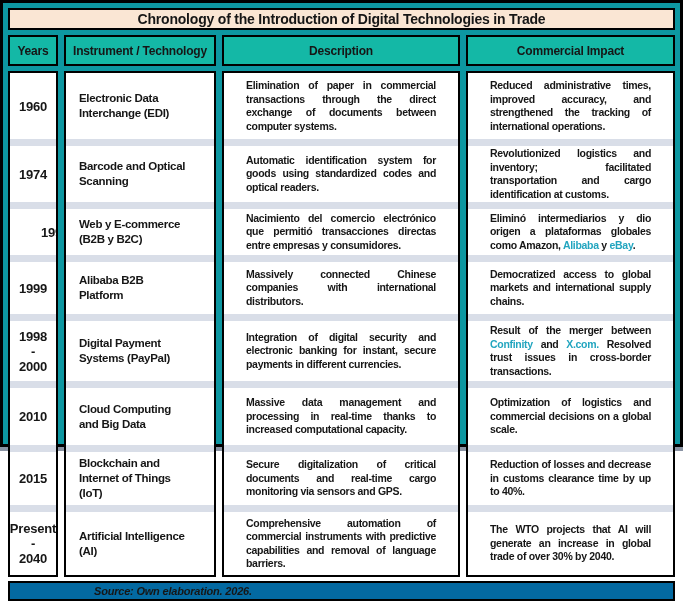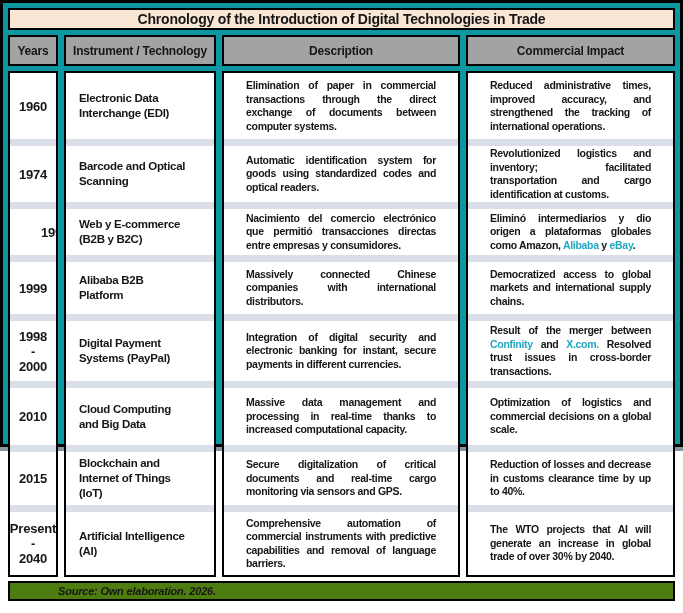--- a/index.html
+++ b/index.html
@@ -30,21 +30,21 @@
   }
   .grid4 {
     display: grid;
     grid-template-columns: 50px 152px 238px 1fr;
     column-gap: 6px;
   }
   .header-row { margin-bottom: 5px; }
   .hcell {
     height: 31px;
     border: 2px solid #000;
-    background: #a3a3a3;
+    background: #14b8a6;
     display: flex; align-items: center; justify-content: center;
     font-weight: bold; font-size: 12px; letter-spacing: -0.2px;
     text-align: center;
   }
   .body-row { margin-bottom: 4px; }
   .bodycol {
     height: 506px;
     border: 2px solid #000;
     background: #fff;
     overflow: hidden;
@@ -68,23 +68,23 @@
   }
   .description-cell, .impact-cell {
     padding: 2px 22px;
     font-size: 10.5px; line-height: 13.5px; letter-spacing: -0.3px;
   }
   .jtext { text-align: justify; }
   .hl { color: #22a5bf; }
   .source-row {
     height: 20px;
     border: 2px solid #000;
-    background: #4d7c0f;
+    background: #0369a1;
     display: flex; align-items: center;
-    padding-left: 48px;
+    padding-left: 84px;
     font-weight: bold; font-style: italic; font-size: 11px;
     letter-spacing: -0.2px;
   }
 </style>
 </head>
 <body>
 
 <div class="frame">
 
   <div class="title-bar">Chronology of the Introduction of Digital Technologies in Trade</div>

